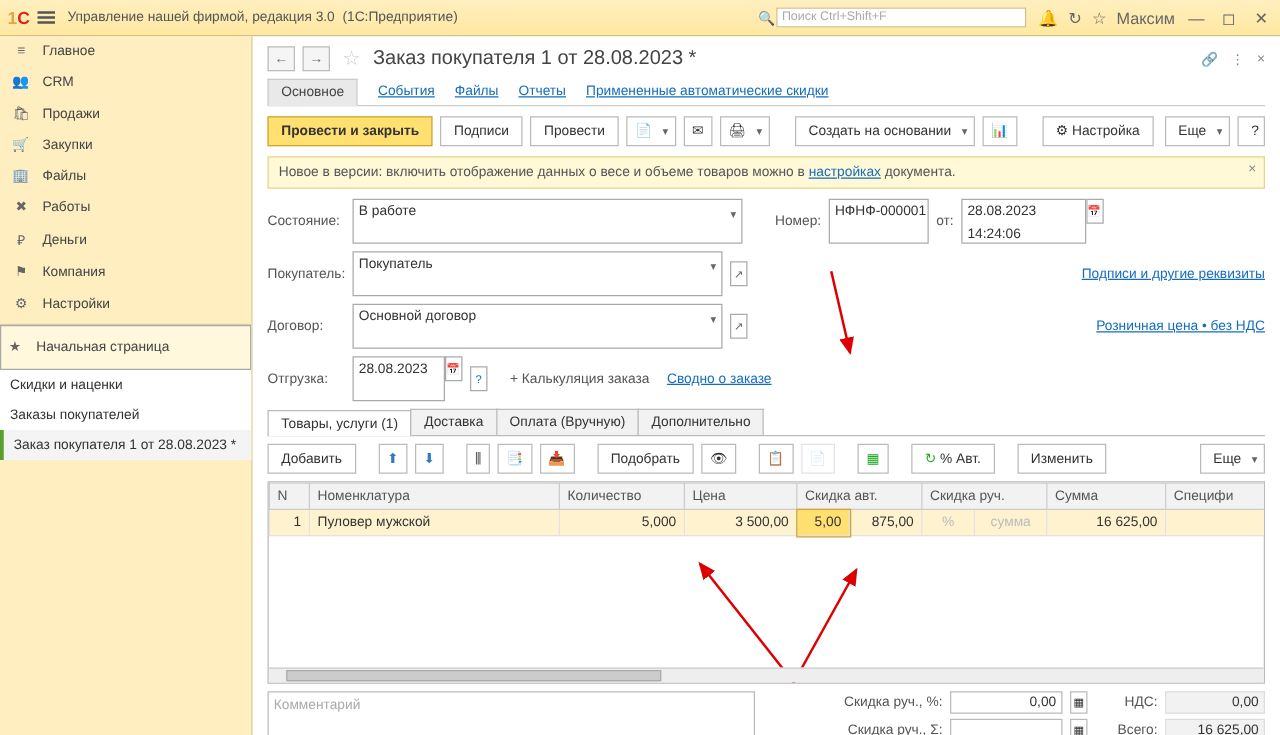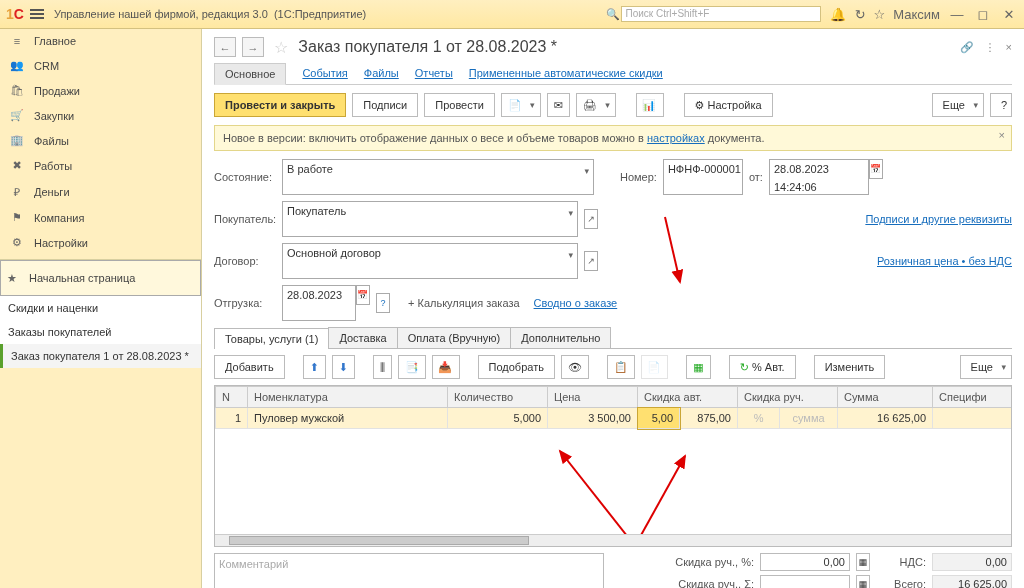--- a/index.html
+++ b/index.html
@@ -184,20 +184,21 @@
     </div>
 
     <div class="toolbar">
       <span class="btn btn-y">Провести и закрыть</span>
       <span class="btn">Подписи</span>
       <span class="btn">Провести</span>
       <span class="btn btn-i btn-dd">📄</span>
       <span class="btn btn-i">✉</span>
       <span class="btn btn-i btn-dd">🖨</span>
       <span style="width:8px"></span>
+      <span class="btn btn-dd">Создать на основании</span>
       <span class="btn btn-i">📊</span>
       <span style="width:8px"></span>
       <span class="btn">⚙ <span>Настройка</span></span>
       <span class="tb-right">
         <span class="btn btn-dd">Еще</span>
         <span class="btn bq">?</span>
       </span>
     </div>
 
     <div class="info-strip">

